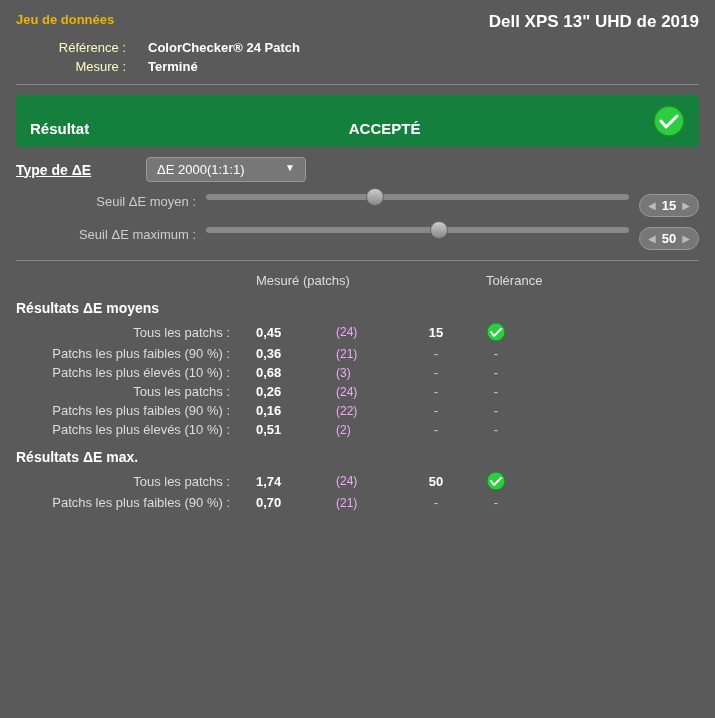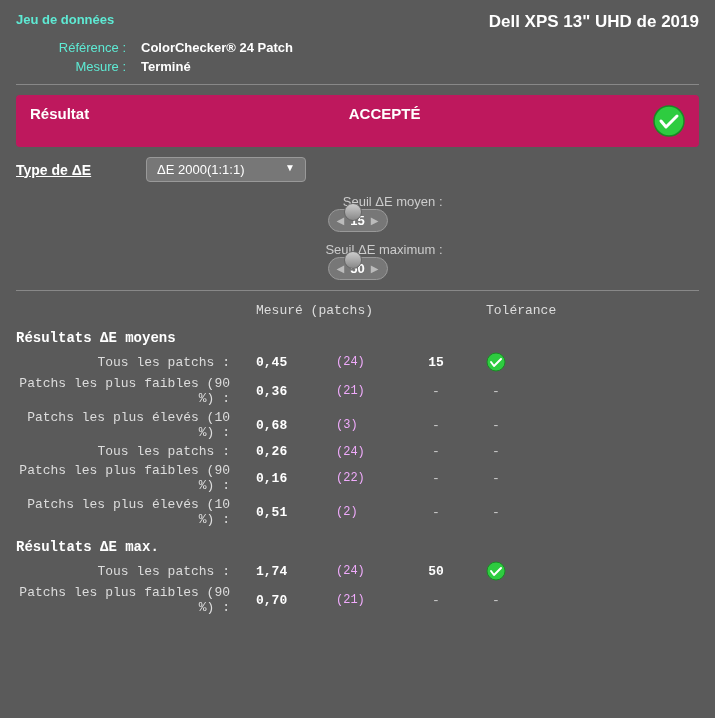--- a/index.html
+++ b/index.html
@@ -17,54 +17,54 @@
     }
     .header-section {
       display: flex;
       justify-content: space-between;
       align-items: flex-start;
       margin-bottom: 8px;
     }
     .header-left {
       font-size: 13px;
       font-weight: bold;
-      color: #5eead4;
+      color: #eab308;
     }
     .header-right {
       font-size: 17px;
       font-weight: bold;
       color: #fff;
     }
     .info-row {
       display: flex;
       margin-bottom: 4px;
       align-items: center;
     }
     .info-label {
-      color: #5eead4;
+      color: #fef9c3;
       text-align: right;
       min-width: 110px;
-      margin-right: 15px;
+      margin-right: 22px;
     }
     .info-value {
       font-weight: bold;
       color: #fff;
     }
     .divider {
       border: none;
       border-top: 1px solid #888;
       margin: 10px 0;
     }
     .result-section {
-      background: #be185d;
+      background: #15803d;
       border-radius: 4px;
       padding: 10px 14px;
       display: flex;
       justify-content: space-between;
-      align-items: flex-start;
+      align-items: flex-end;
       margin-bottom: 10px;
     }
     .result-label {
       font-weight: bold;
       font-size: 15px;
     }
     .result-value {
       font-weight: bold;
       font-size: 15px;
       color: #fff;
@@ -100,23 +100,22 @@
       gap: 8px;
       cursor: pointer;
       min-width: 160px;
     }
     .dropdown-arrow {
       margin-left: auto;
       font-size: 10px;
     }
     .slider-row {
       display: flex;
-      align-items: center;
+      align-items: flex-start;
       margin-bottom: 10px;
-      flex-direction: column;
     }
     .slider-label {
       color: #ccc;
       text-align: right;
       min-width: 180px;
       margin-right: 10px;
     }
     .slider-track {
       flex: 1;
       height: 6px;
@@ -150,21 +149,20 @@
     .slider-arrow {
       color: #bbb;
       font-size: 10px;
       cursor: pointer;
     }
     .slider-num {
       font-weight: bold;
     }
     .table-section {
       margin-top: 10px;
-      font-family: Liberation Mono, monospace;
     }
     .table-header-row {
       display: grid;
       grid-template-columns: 240px 130px 100px 80px 40px;
       padding: 2px 0;
       margin-bottom: 4px;
     }
     .table-header-cell {
       color: #ddd;
       font-size: 13px;

